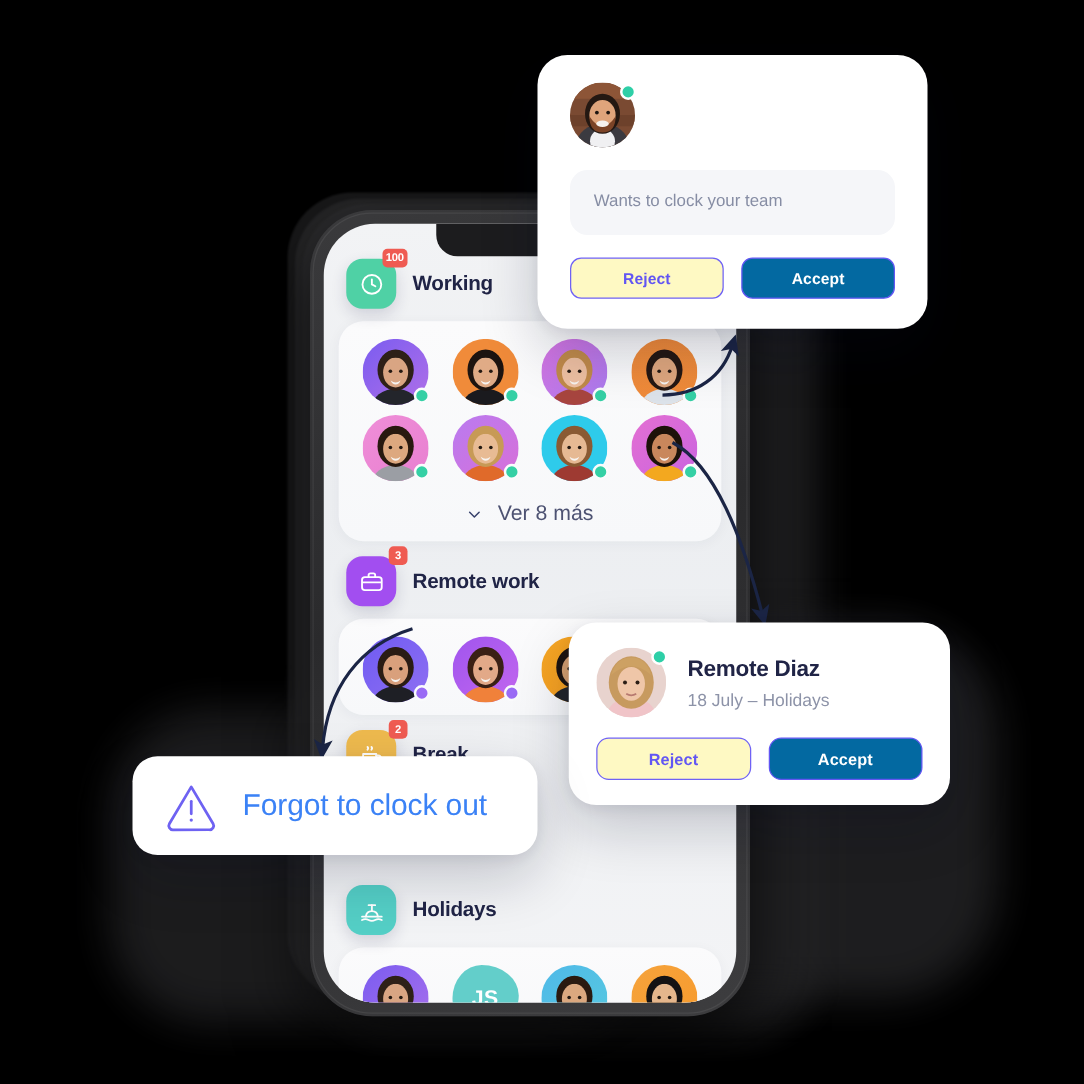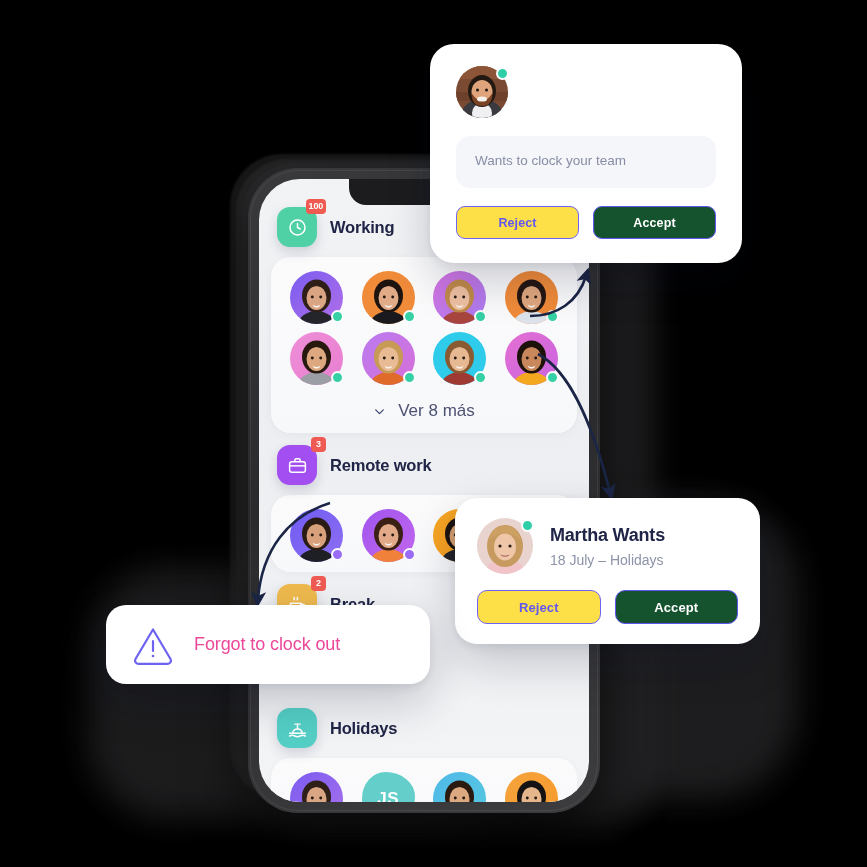--- a/index.html
+++ b/index.html
@@ -255,22 +255,22 @@
     flex: 1;
     height: 33px;
     border-radius: 9px;
     font-size: 12.5px;
     font-weight: bold;
     display:flex; align-items:center; justify-content:center;
     cursor: pointer;
     box-sizing: border-box;
     letter-spacing: .1px;
   }
-  .btn-reject { background:#fde047; border:1.5px solid #6f62f5; color:#6256f3;text-align:right; }
-  .btn-accept { background:#14532d; border:1.5px solid #6256f3; color:#fff; }
+  .btn-reject { background:#fef9c3; border:1.5px solid #6f62f5; color:#6256f3;text-align:right; }
+  .btn-accept { background:#0369a1; border:1.5px solid #6256f3; color:#fff; }
 
   #card-martha {
     left: 455px; top: 498px;
     width: 305px;
     padding: 20px 22px 20px 22px;
     box-sizing: border-box;
     border-radius: 22px;
   }
   #card-martha .person-avatar { width:56px; height:56px; }
   #card-martha .person-name { font-size:18px; }
@@ -283,22 +283,22 @@
     width: 324px;
     height: 79px;
     border-radius: 20px;
     display:flex; align-items:center;
     padding: 0 26px;
     box-sizing:border-box;
     gap: 20px;
   }
   #card-forgot .warn-icon { width:42px; height:42px; flex:none; }
   #card-forgot .warn-text {
-    font-size: 18px;
-    color: #ec4899;
+    font-size: 24px;
+    color: #3b82f6;
     letter-spacing: -.1px;
   }
 
   
   #arrows { position:absolute; inset:0; z-index:35; pointer-events:none; }
 </style>
 </head>
 <body>
 
 <div id="stage">
@@ -713,21 +713,21 @@
             <ellipse cx="28" cy="29" rx="11" ry="13.5" fill="#efc6a8"></ellipse>
             <path d="M12,22 q4,-14 16,-14 q12,0 16,14 q-8,-7 -16,-7 q-8,0 -16,7 Z" fill="#cda163"></path>
             <circle cx="23" cy="28" r="1.6" fill="#2a1d15"></circle>
             <circle cx="33" cy="28" r="1.6" fill="#2a1d15"></circle>
             <path d="M24,37 q4,2.5 8,0" stroke="#b77a70" stroke-width="1.4" fill="none"></path>
           </svg>
         </div>
         <div class="dot"></div>
       </div>
       <div>
-        <div class="person-name">Martha Wants</div>
+        <div class="person-name">Remote Diaz</div>
         <div class="person-sub">18 July – Holidays</div>
       </div>
     </div>
     <div class="btn-row">
       <div class="btn btn-reject">Reject</div>
       <div class="btn btn-accept">Accept</div>
     </div>
   </div>
 
   <div class="float-card" id="card-forgot">

